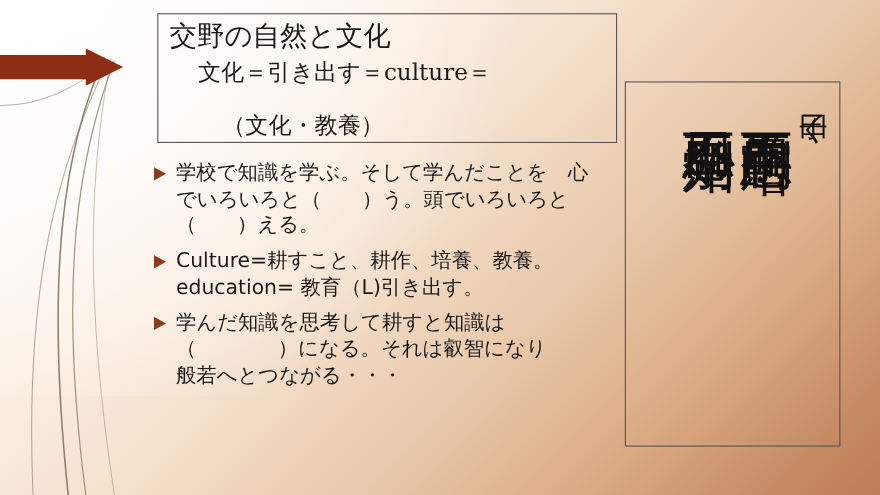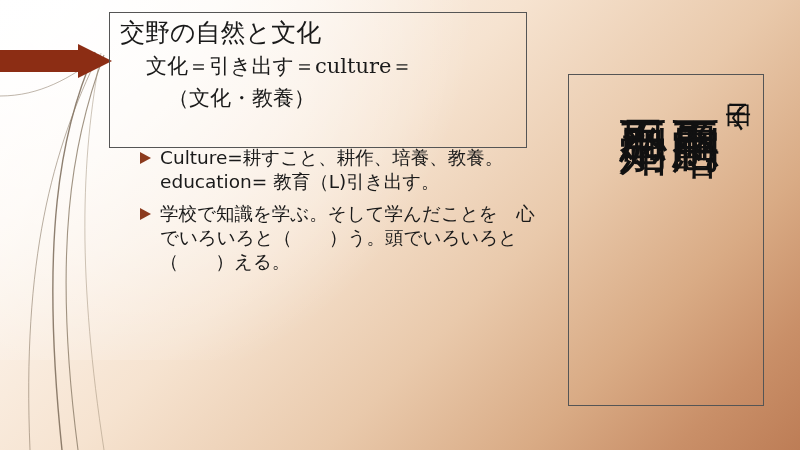--- a/index.html
+++ b/index.html
@@ -44,24 +44,24 @@
     position: absolute;
     left: 0;
     top: 44px;
     width: 112px;
     height: 34px;
     pointer-events: none;
   }
   
   .title-box {
     position: absolute;
-    left: 109px;
+    left: 143px;
     top: 12px;
     width: 418px;
-    height: 136px;
+    height: 118px;
     border: 1px solid #555;
     background: transparent;
     box-sizing: border-box;
     padding: 6px 10px 0 10px;
   }
   .title-main {
     font-family: "DejaVu Sans", "Liberation Sans", sans-serif;
     font-size: 25px;
     color: #1a1a1a;
     line-height: 1.15;
@@ -72,21 +72,21 @@
     font-size: 21px;
     color: #1a1a1a;
     margin-top: 4px;
     padding-left: 26px;
     white-space: nowrap;
   }
   .title-sub2 {
     font-family: "DejaVu Serif", "Liberation Serif", serif;
     font-size: 21px;
     color: #1a1a1a;
-    margin-top: 4px;
+    margin-top: 20px;
     padding-left: 48px;
     white-space: nowrap;
   }
   
   .bullets {
     position: absolute;
     left: 140px;
     top: 146px;
     width: 412px;
   }
@@ -162,25 +162,29 @@
 
   <div class="title-box">
     <div class="title-main">交野の自然と文化</div>
     <div class="title-sub1">文化＝引き出す＝culture＝</div>
     <div class="title-sub2">（文化・教養）</div>
   </div>
 
   <div class="bullets">
     <div class="bullet">
       <span class="bullet-marker"></span>
+      <span class="bullet-text">学校で知識を学ぶ。そして学んだことを　心でいろいろと（　　）う。頭でいろいろと（　　）える。</span>
+    </div>
+    <div class="bullet">
+      <span class="bullet-marker"></span>
       <span class="bullet-text">Culture=耕すこと、耕作、培養、教養。　education= 教育（L)引き出す。</span>
     </div>
     <div class="bullet">
       <span class="bullet-marker"></span>
-      <span class="bullet-text">学校で知識を学ぶ。そして学んだことを　心でいろいろと（　　）う。頭でいろいろと（　　）える。</span>
+      <span class="bullet-text">学んだ知識を思考して耕すと知識は（　　　　）になる。それは叡智になり　　　　　般若へとつながる・・・</span>
     </div>
   </div>
 
   <div class="quote-box">
     <div class="q-col q-col-small">子曰く</div>
     <div class="q-col q-col-big">学而不思則暗</div>
     <div class="q-col q-col-big">思而不学則殆</div>
   </div>
 
 </div>

